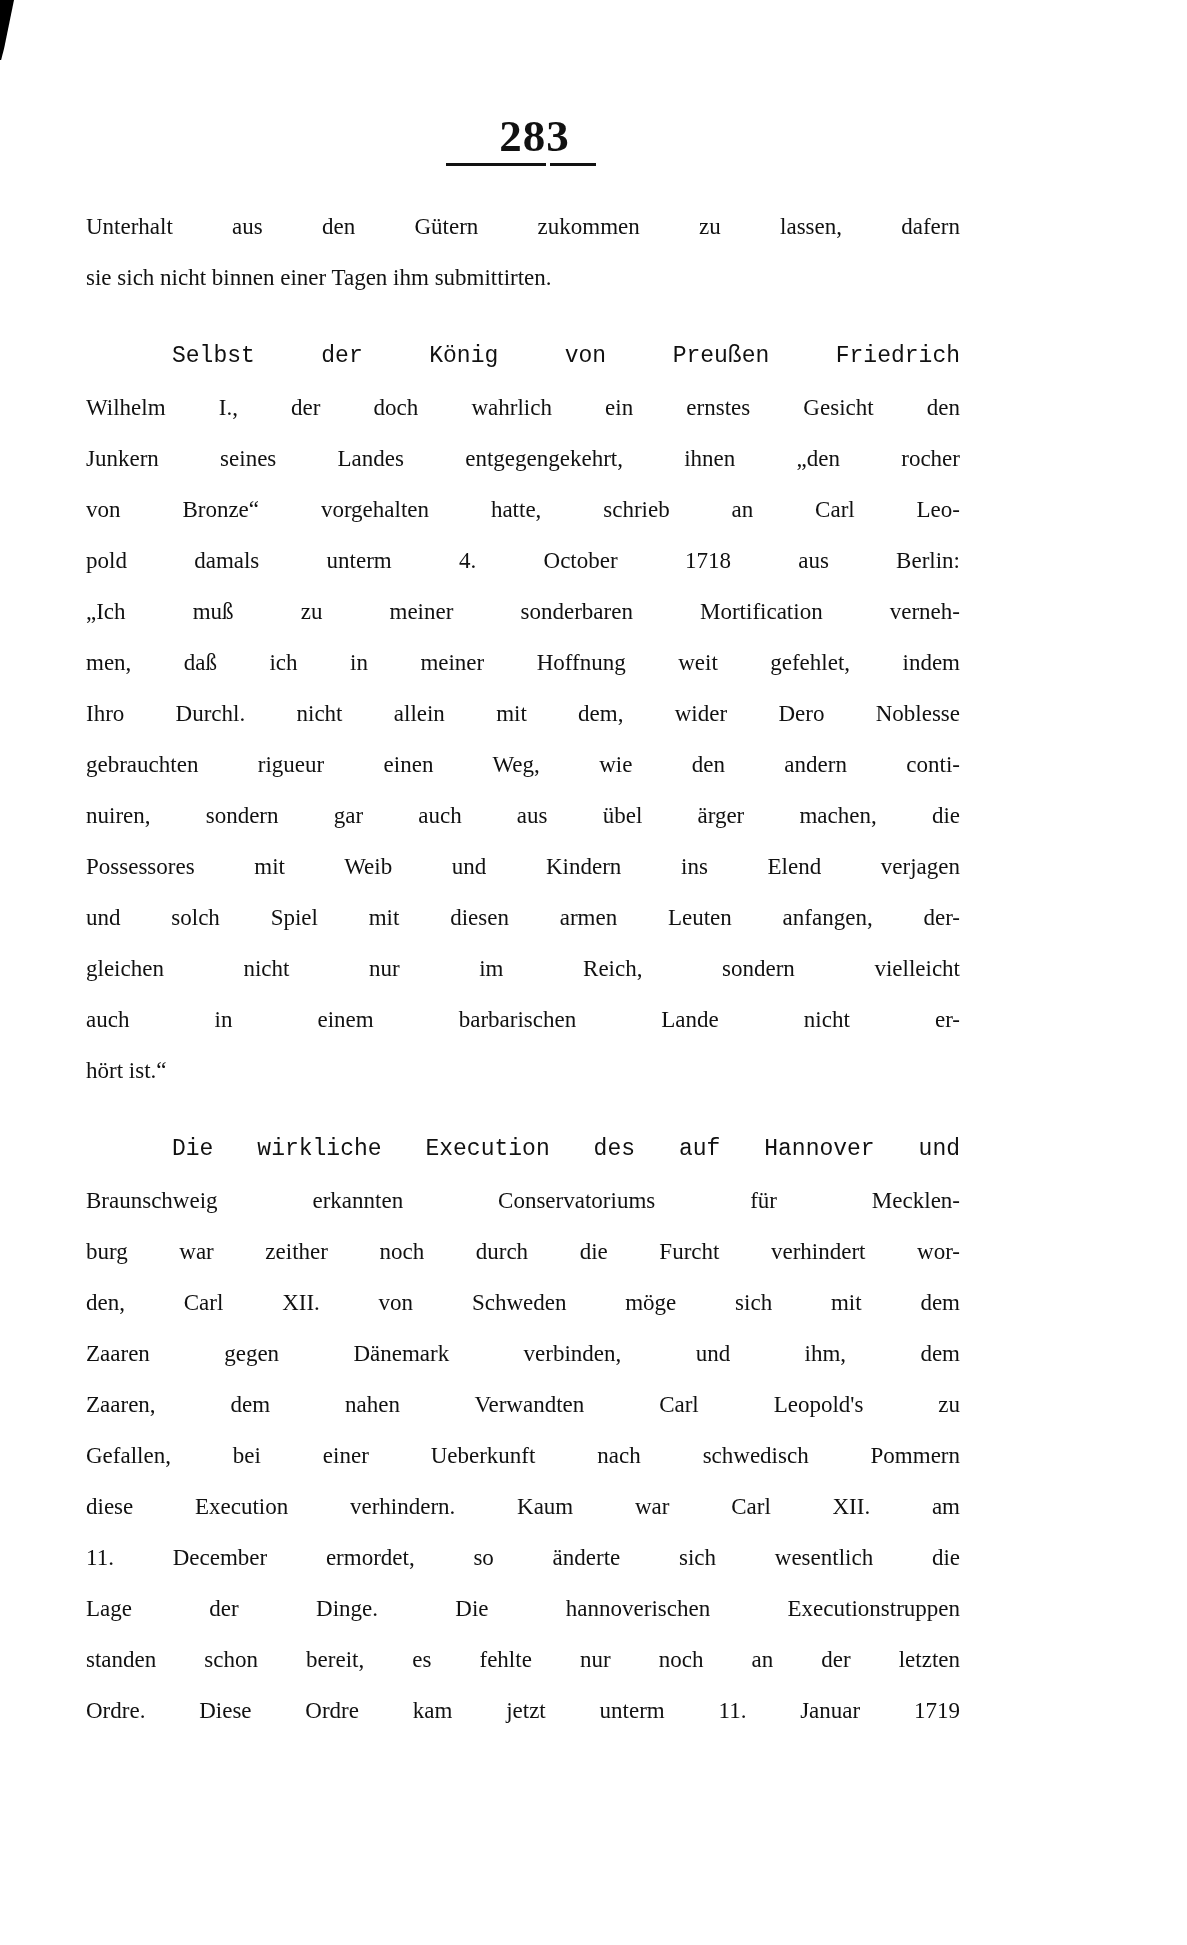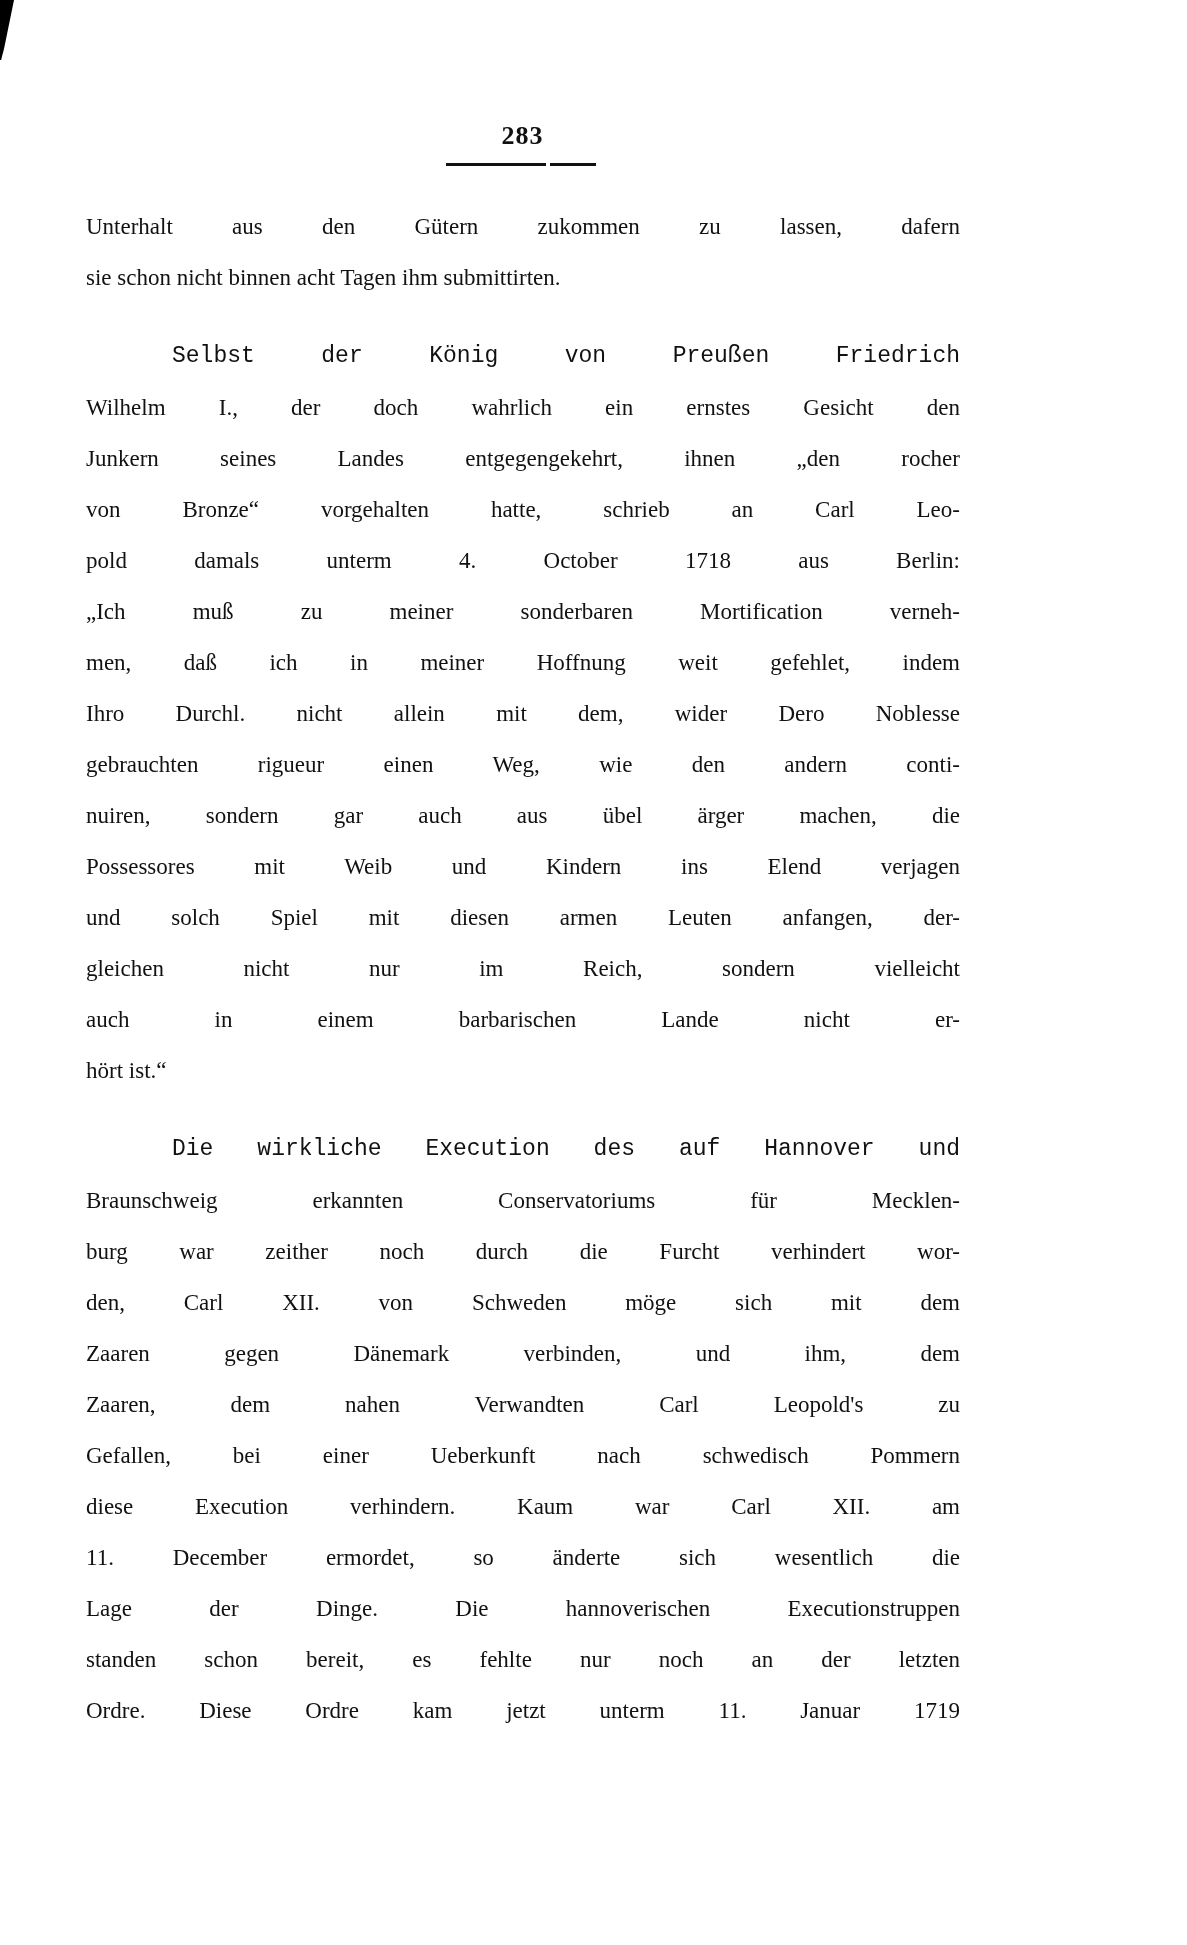--- a/index.html
+++ b/index.html
@@ -1,42 +1,42 @@
 <!DOCTYPE html>
 <html><head>
 <meta charset="utf-8">
 <style>
   html, body { margin: 0; padding: 0; background: #ffffff; }
   body { width: 1187px; height: 1945px; position: relative; overflow: hidden;
          font-family: "Liberation Serif", "DejaVu Serif", serif; color: #111; }
   .edge-mark { position: absolute; left: 0; top: 0; width: 14px; height: 60px;
                background: #000; clip-path: polygon(0 0, 100% 0, 30% 80%, 8% 100%, 0 100%); }
-  .page-number { position: absolute; left: 0; width: 1045px; top: 116px; text-align: center;
-                 font-size: 26px; font-weight: bold; letter-spacing: 1px; line-height: 40px; }
+  .page-number { position: absolute; left: 12px; width: 1045px; top: 116px; text-align: center;
+                 font-size: 45px; font-weight: bold; letter-spacing: 1px; line-height: 40px; }
   .header-rule { position: absolute; left: 446px; top: 163px; width: 150px; height: 3px; background: #111; }
   .header-rule::after { content: ""; position: absolute; left: 100px; top: 0; width: 4px; height: 3px; background: #fff; }
   .body-text { position: absolute; left: 86px; top: 201px; width: 874px; font-size: 23px; line-height: 51px; }
   .paragraph { margin: 0; }
   .paragraph + .paragraph { margin-top: 28px; }
   .line { display: block; white-space: nowrap; text-align: justify; text-align-last: justify; height: 51px; }
   .line.last { text-align-last: left; }
   .line.indent { padding-left: 86px; font-family: Liberation Mono, monospace; }
 </style>
 </head>
 <body>
 
 <div class="edge-mark"></div>
 
 <div class="page-number">283</div>
 <div class="header-rule"></div>
 
 <div class="body-text">
   <p class="paragraph">
     <span class="line">Unterhalt aus den Gütern zukommen zu lassen, dafern</span>
-    <span class="line last">sie schon nicht binnen acht Tagen ihm submittirten.</span>
+    <span class="line last">sie sich nicht binnen einer Tagen ihm submittirten.</span>
   </p>
   <p class="paragraph">
     <span class="line indent">Selbst der König von Preußen Friedrich</span>
     <span class="line">Wilhelm I., der doch wahrlich ein ernstes Gesicht den</span>
     <span class="line">Junkern seines Landes entgegengekehrt, ihnen „den rocher</span>
     <span class="line">von Bronze“ vorgehalten hatte, schrieb an Carl Leo-</span>
     <span class="line">pold damals unterm 4. October 1718 aus Berlin:</span>
     <span class="line">„Ich muß zu meiner sonderbaren Mortification verneh-</span>
     <span class="line">men, daß ich in meiner Hoffnung weit gefehlet, indem</span>
     <span class="line">Ihro Durchl. nicht allein mit dem, wider Dero Noblesse</span>

